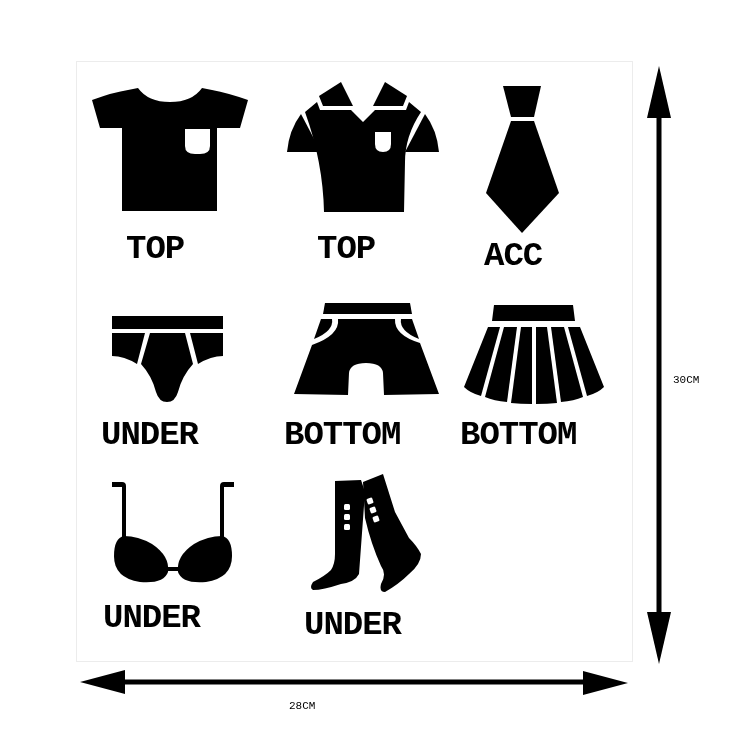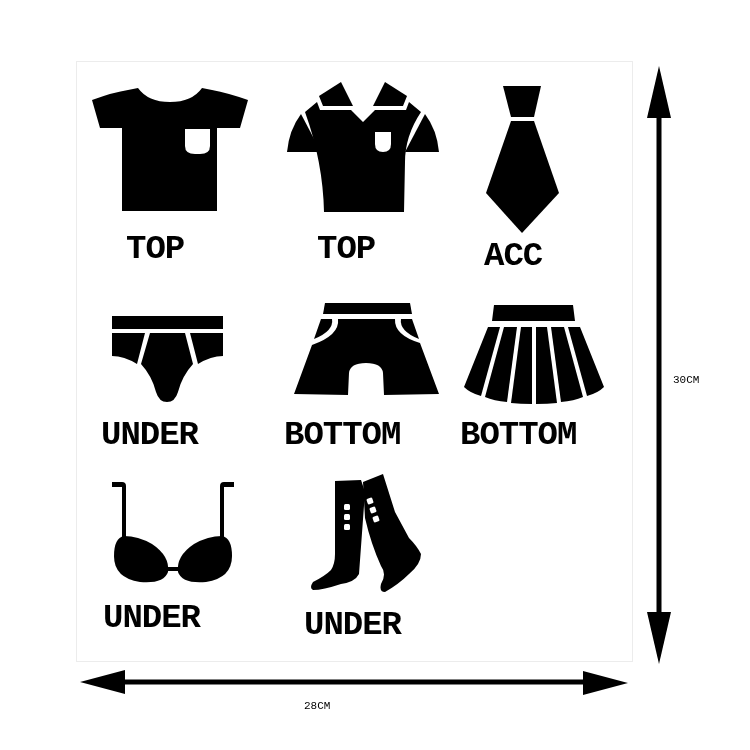--- a/index.html
+++ b/index.html
@@ -125,13 +125,13 @@
 </div>
 <div class="dim-label" style="left:673px;top:375px;">30CM</div>
 
 <div class="arrow" style="left:80px;top:669px;width:548px;height:26px;">
   <svg viewBox="0 0 548 26" preserveAspectRatio="none">
     <polygon points="0,13 45,1 45,25" fill="#000"></polygon>
     <rect x="43" y="10.5" width="462" height="5" fill="#000"></rect>
     <polygon points="548,14 503,2 503,26" fill="#000"></polygon>
   </svg>
 </div>
-<div class="dim-label" style="left:304px;top:701px;">28CM</div>
+<div class="dim-label" style="left:289px;top:701px;">28CM</div>
 
 </body></html>

